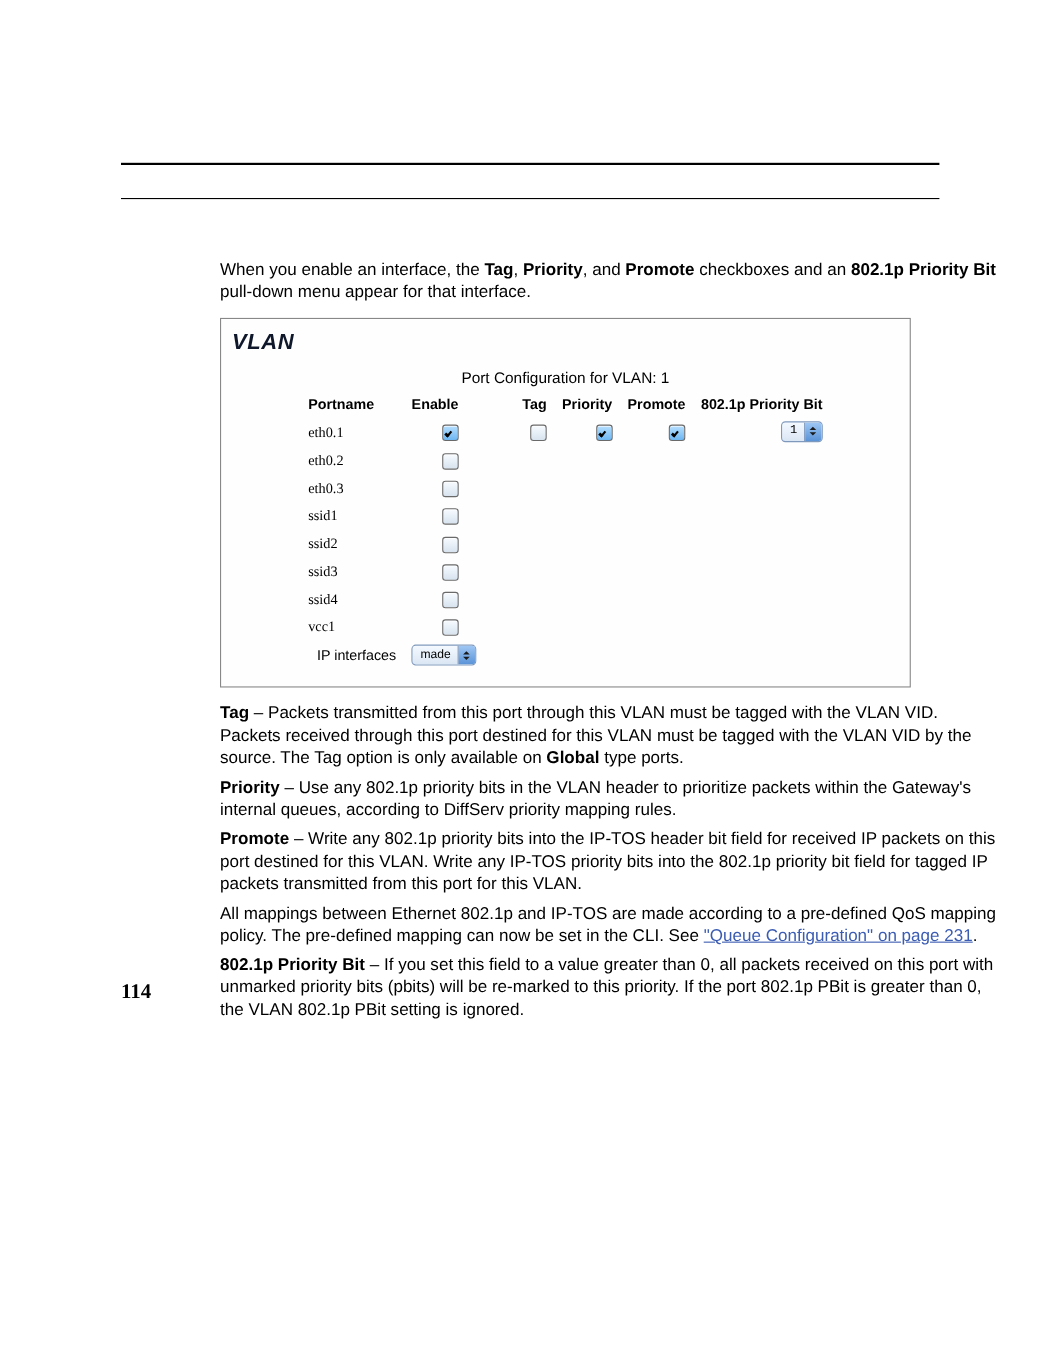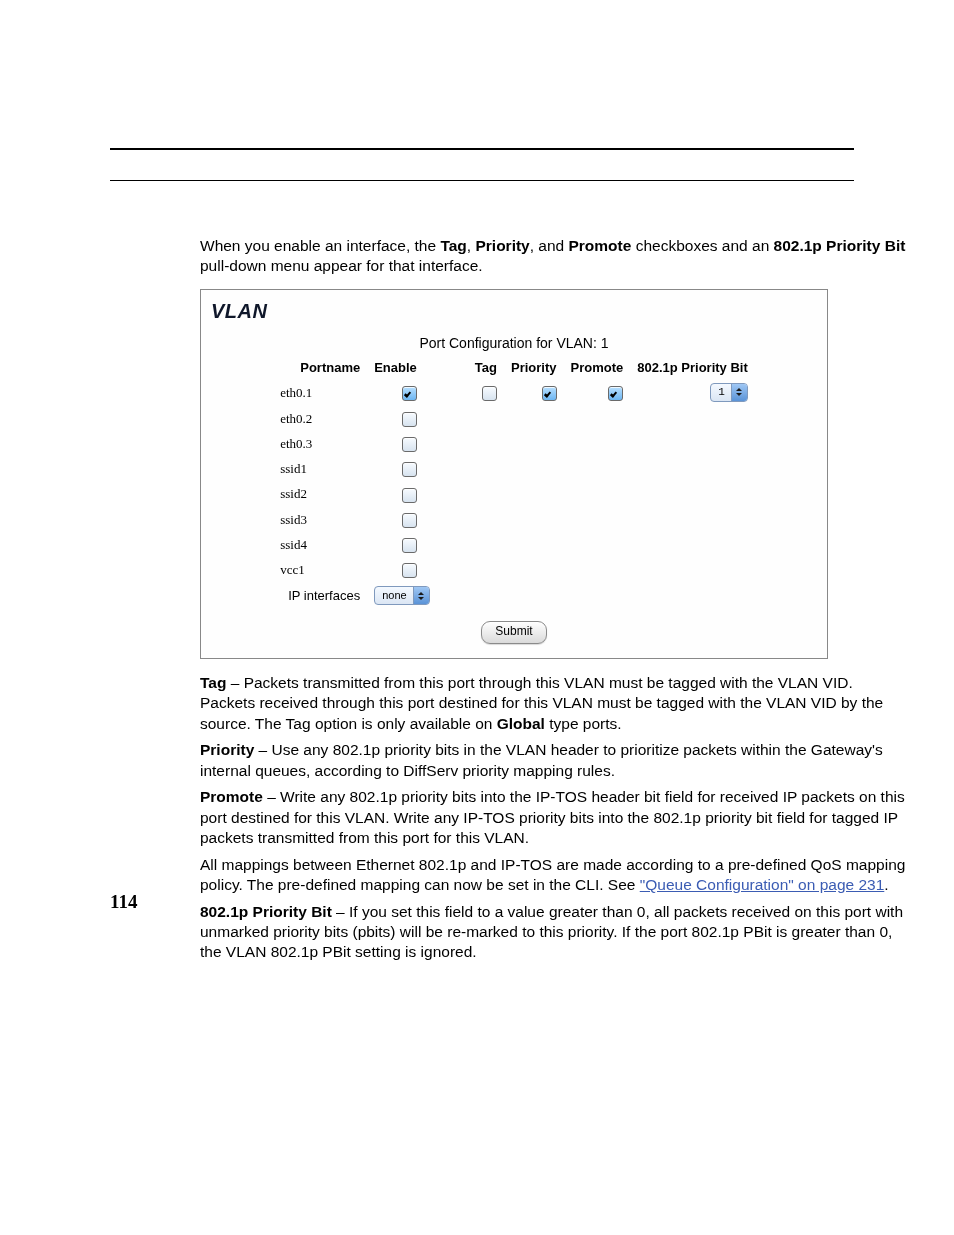--- a/index.html
+++ b/index.html
@@ -62,21 +62,21 @@
     font-weight: normal;
     font-size: 14px;
     margin-bottom: 2px;
   }
   .port-table {
     margin: 0 auto;
     font-size: 13px;
   }
   .port-table th {
     font-weight: bold;
-    text-align: right;
+    text-align: left;
     padding: 2px 6px;
     white-space: nowrap;
   }
   .port-table th.center, .port-table td.center { text-align: right; }
   .port-table td {
     padding: 3px 6px;
     vertical-align: middle;
     white-space: nowrap;
   }
   .port-table td.portname {
@@ -276,30 +276,27 @@
               <td></td>
               <td></td>
               <td></td>
             </tr>
           </tbody>
         <tbody>
           <tr>
             <td class="ipif">IP interfaces</td>
             <td colspan="6">
               <span class="popup">
-                <span class="val" style="font-family:inherit;">none</span>
+                <span class="val" style="font-family:inherit;">made</span>
                 <span class="arrows"></span>
               </span>
             </td>
           </tr>
         </tbody>
       </table>
-      <div class="submit-wrap">
-        <span class="aqua-btn">Submit</span>
-      </div>
     </div>
 
     <p class="p">
       <span class="b">Tag</span><span> – Packets transmitted from this port through this VLAN must be tagged with the VLAN VID. Packets received through this port destined for this VLAN must be tagged with the VLAN VID by the source. The Tag option is only available on </span><span class="b">Global</span><span> type ports.</span>
     </p>
     <p class="p">
       <span class="b">Priority</span><span> – Use any 802.1p priority bits in the VLAN header to prioritize packets within the Gateway's internal queues, according to DiffServ priority mapping rules.</span>
     </p>
     <p class="p">
       <span class="b">Promote</span><span> – Write any 802.1p priority bits into the IP-TOS header bit field for received IP packets on this port destined for this VLAN. Write any IP-TOS priority bits into the 802.1p priority bit field for tagged IP packets transmitted from this port for this VLAN.</span>

